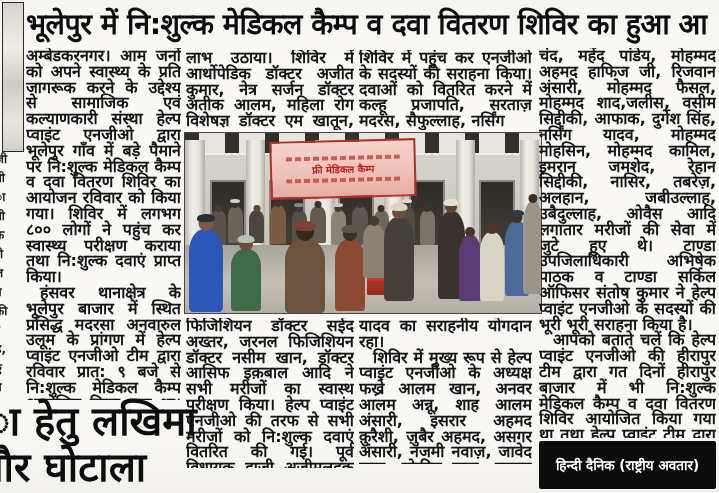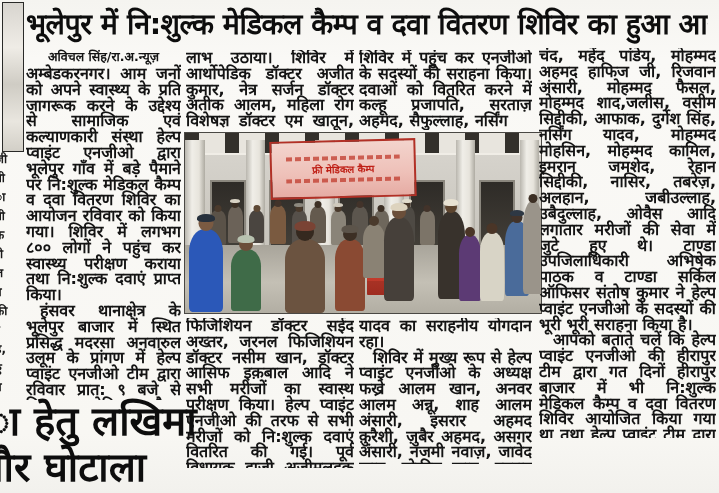--- a/index.html
+++ b/index.html
@@ -114,31 +114,30 @@
       <div class="frag">ल</div>
       <div class="frag">न</div>
       <div class="frag">की</div>
       <div class="frag">र</div>
       <div class="frag">ड़,</div>
       <div class="frag">ठ्ठ</div>
       <div class="frag">न</div>
     </div>
 
   <div class="col col1">
-    <div class="byline">अविचल सिंह/रा.अ.न्यूज़</div>
     <p>अम्बेडकरनगर। आम जनों को अपने स्वास्थ्य के प्रति जागरूक करने के उद्देश्य से सामाजिक एवं कल्याणकारी संस्था हेल्प प्वाइंट एनजीओ द्वारा भूलेपुर गाँव में बड़े पैमाने पर नि:शुल्क मेडिकल कैम्प व दवा वितरण शिविर का आयोजन रविवार को किया गया। शिविर में लगभग ८०० लोगों ने पहुंच कर स्वास्थ्य परीक्षण कराया तथा नि:शुल्क दवाएं प्राप्त किया।</p>
     <p class="indent">हंसवर थानाक्षेत्र के भूलेपुर बाजार में स्थित प्रसिद्ध मदरसा अनवारुल उलूम के प्रांगण में हेल्प प्वाइंट एनजीओ टीम द्वारा रविवार प्रात: ९ बजे से नि:शुल्क मेडिकल कैम्प आयोजित किया गया था। नि:शुल्क मेडिकल कैम्प के संयोजक आफताब आलम बबलू ने बताया कि शिविर में 921 लोगों ने पहुंच कर स्वास्थ्य</p>
   </div>
 
   <div class="col col2top">
     <p>लाभ उठाया। शिविर में आर्थोपेडिक डॉक्टर अजीत कुमार, नेत्र सर्जन डॉक्टर अतीक आलम, महिला रोग विशेषज्ञ डॉक्टर एम खातून, जरनल</p>
   </div>
 
   <div class="col col3top">
-    <p>शिविर में पहुंच कर एनजीओ के सदस्यों की सराहना किया। दवाओं को वितरित करने में कल्हू प्रजापति, सरताज़ अहमद, सैफुल्लाह, नर्सिंग</p>
+    <p>शिविर में पहुंच कर एनजीओ के सदस्यों की सराहना किया। दवाओं को वितरित करने में कल्हू प्रजापति, सरताज़ मदरस, सैफुल्लाह, नर्सिंग</p>
   </div>
 
   <div class="photo">
     <div class="ph-wall"></div>
     <div class="ph-beam"></div>
     <div class="doorway" style="left:7%"></div>
     <div class="doorway" style="left:23.5%"></div>
     <div class="doorway" style="left:43%"></div>
     <div class="doorway" style="left:63%"></div>
     <div class="doorway" style="left:82.5%"></div>
@@ -265,20 +264,23 @@
 
   <div class="col col2bot">
     <p>फिजिशियन डॉक्टर सईद अख्तर, जरनल फिजिशियन डॉक्टर नसीम खान, डॉक्टर आसिफ इक़बाल आदि ने सभी मरीजों का स्वास्थ परीक्षण किया। हेल्प प्वाइंट एनजीओ की तरफ से सभी मरीजों को नि:शुल्क दवाएं वितरित की गई। पूर्व विधायक हाजी अजीमुलहक पहलवान के पुत्र मुसाब अजीम अपने समर्थकों के साथ</p>
   </div>
 
   <div class="col col4">
     <p>चंद, महेंद पांडेय, मोहम्मद अहमद हाफिज जी, रिजवान अंसारी, मोहम्मद फैसल, मोहम्मद शाद,जलीस, वसीम सिद्दीकी, आफाक, दुर्गेश सिंह, नर्सिंग यादव, मोहम्मद मोहसिन, मोहम्मद कामिल, इमरान जमशेद, रेहान सिद्दीकी, नासिर, तबरेज़, अलहान, जबीउल्लाह, उबैदुल्लाह, ओवैस आदि लगातार मरीजों की सेवा में जुटे हुए थे। टाण्डा उपजिलाधिकारी अभिषेक पाठक व टाण्डा सर्किल ऑफिसर संतोष कुमार ने हेल्प प्वाइंट एनजीओ के सदस्यों की भूरी भूरी सराहना किया है।</p>
     <p class="indent">आपको बताते चलें कि हेल्प प्वाइंट एनजीओ की हीरापुर टीम द्वारा गत दिनों हीरापुर बाजार में भी नि:शुल्क मेडिकल कैम्प व दवा वितरण शिविर आयोजित किया गया था तथा हेल्प प्वाइंट टीम द्वारा असहायों को ठण्ड से बचाने के उद्देश्य से लगातार कंबलों का वितरण भी किया जा रहा है।</p>
   </div>
 
+  <div class="footerbox">
+    <span>हिन्दी दैनिक (राष्ट्रीय अवतार)</span>
+  </div>
 
   <div class="cuthead-left">
     <div class="l1">ा हेतु लखिमा</div>
     <div class="l2">और घोटाला</div>
   </div>
 
 
 </div>
 
 </body></html>

